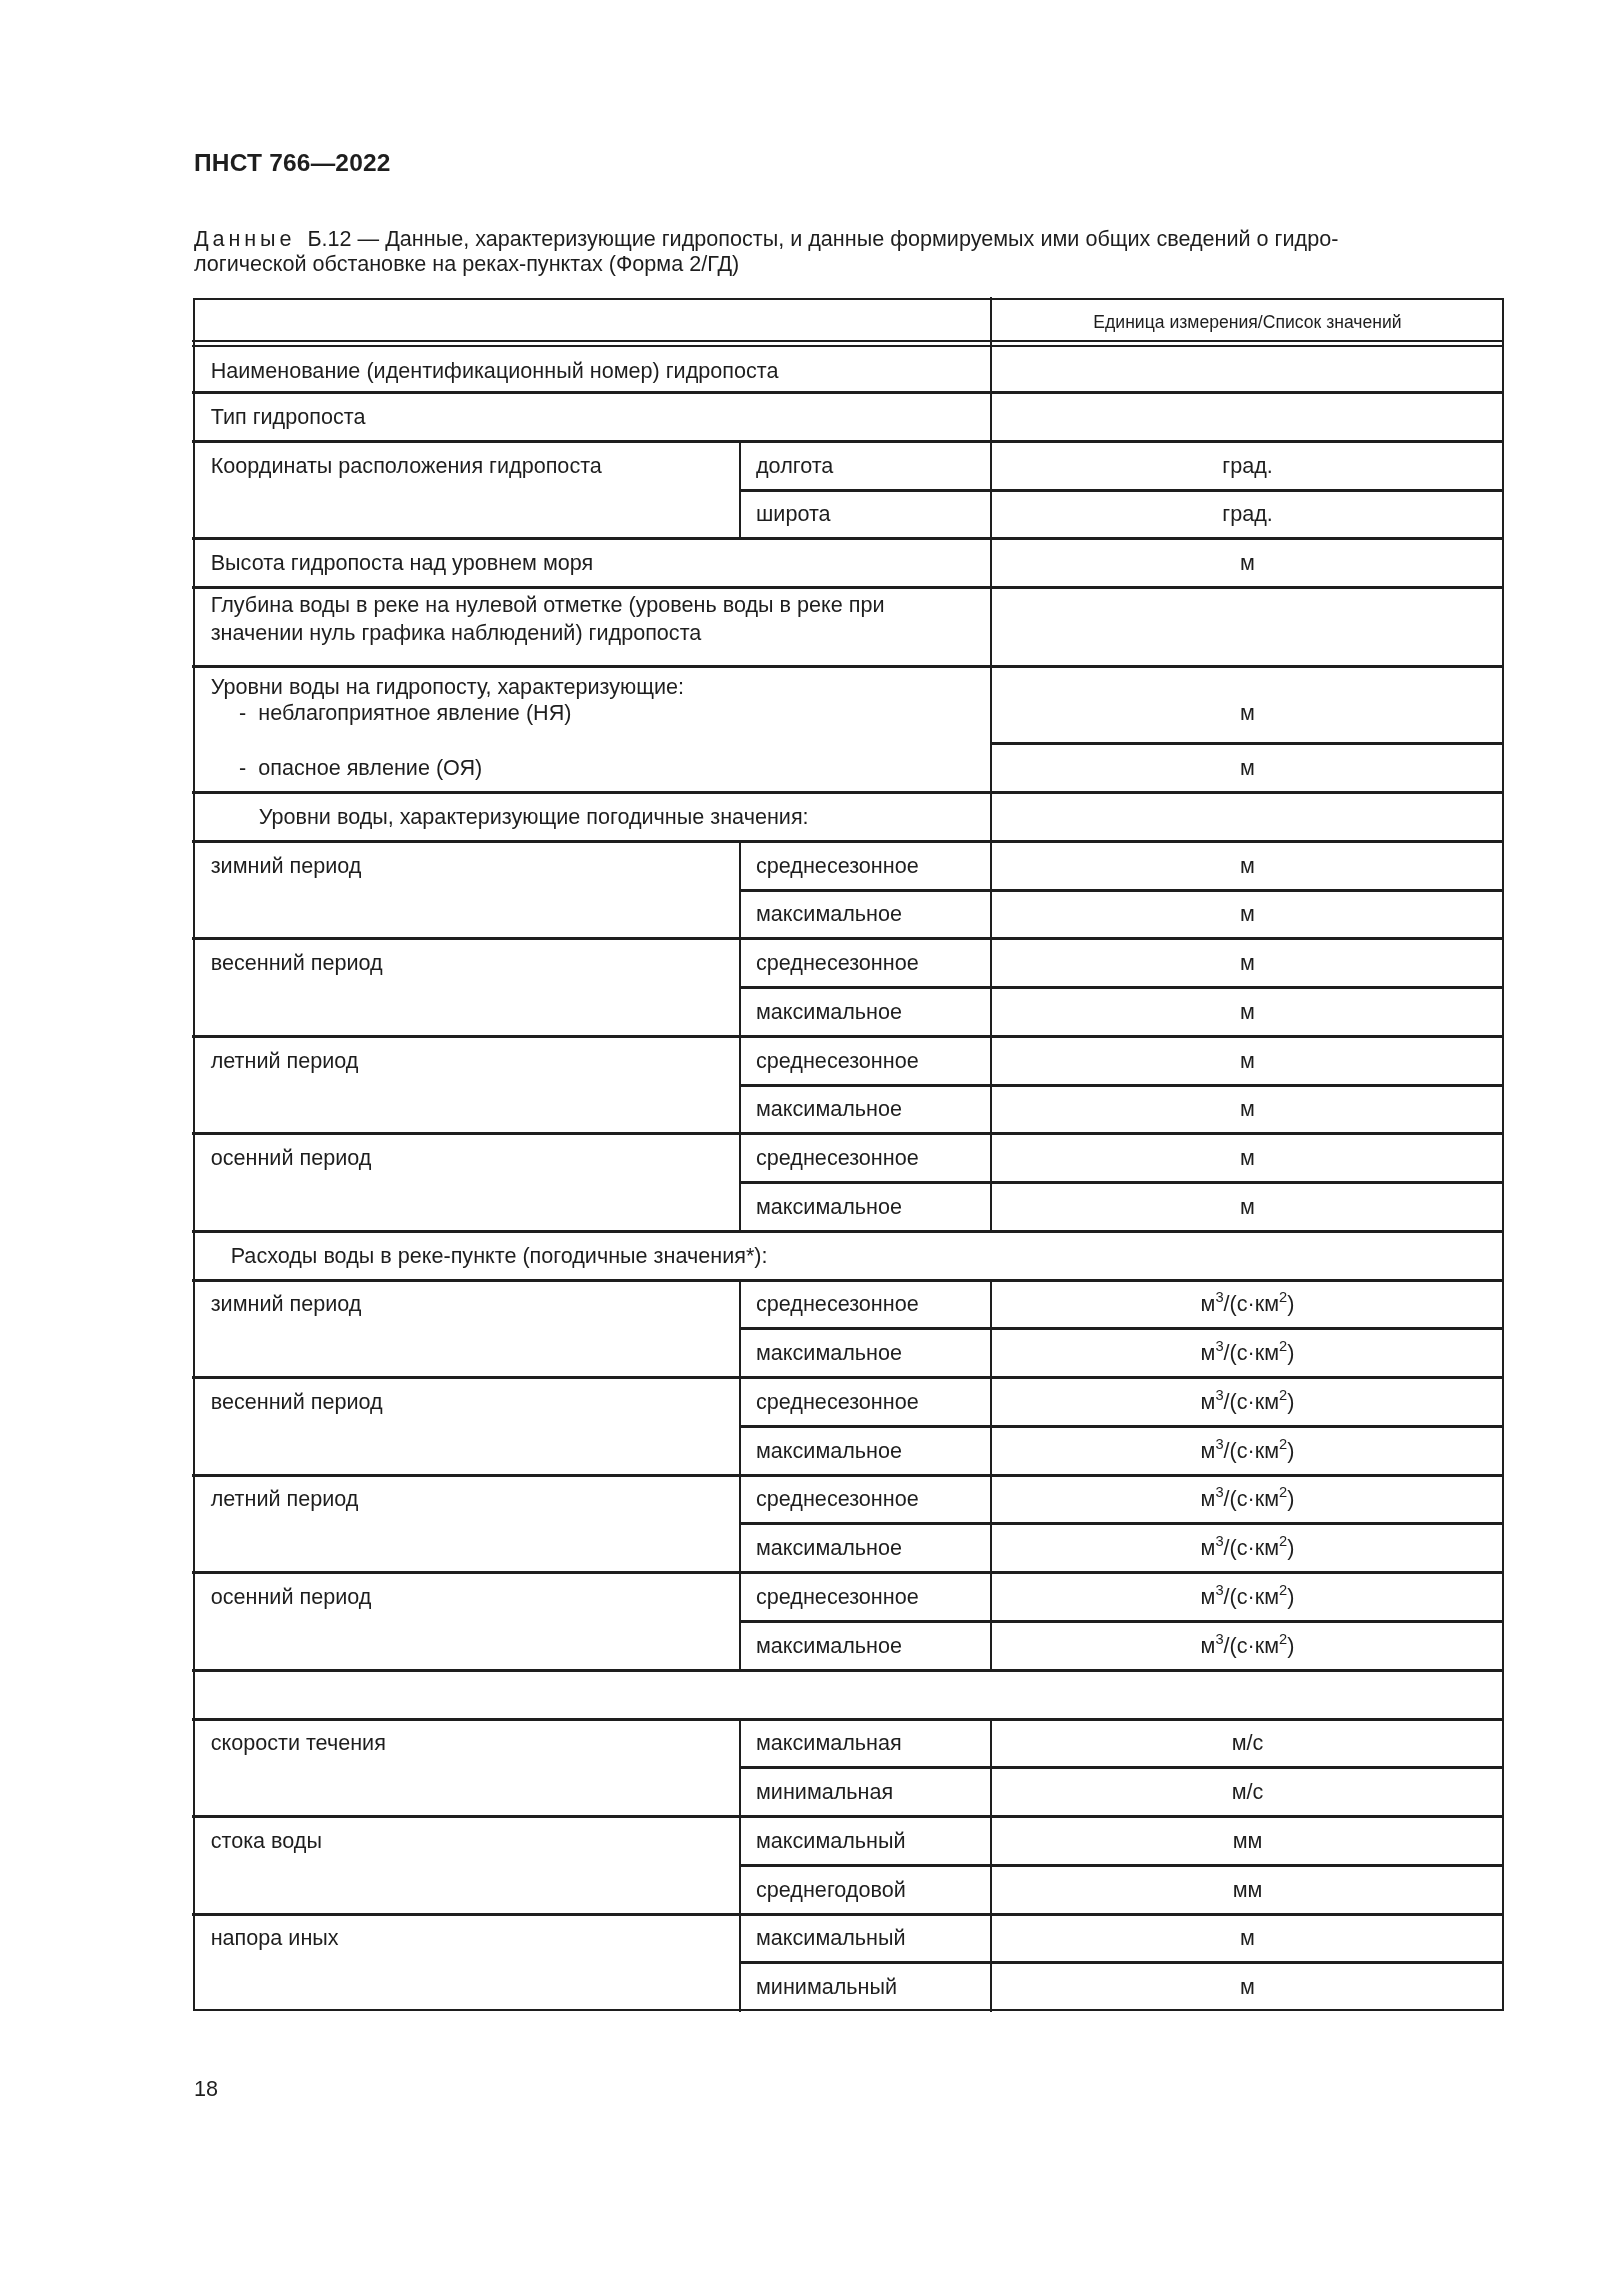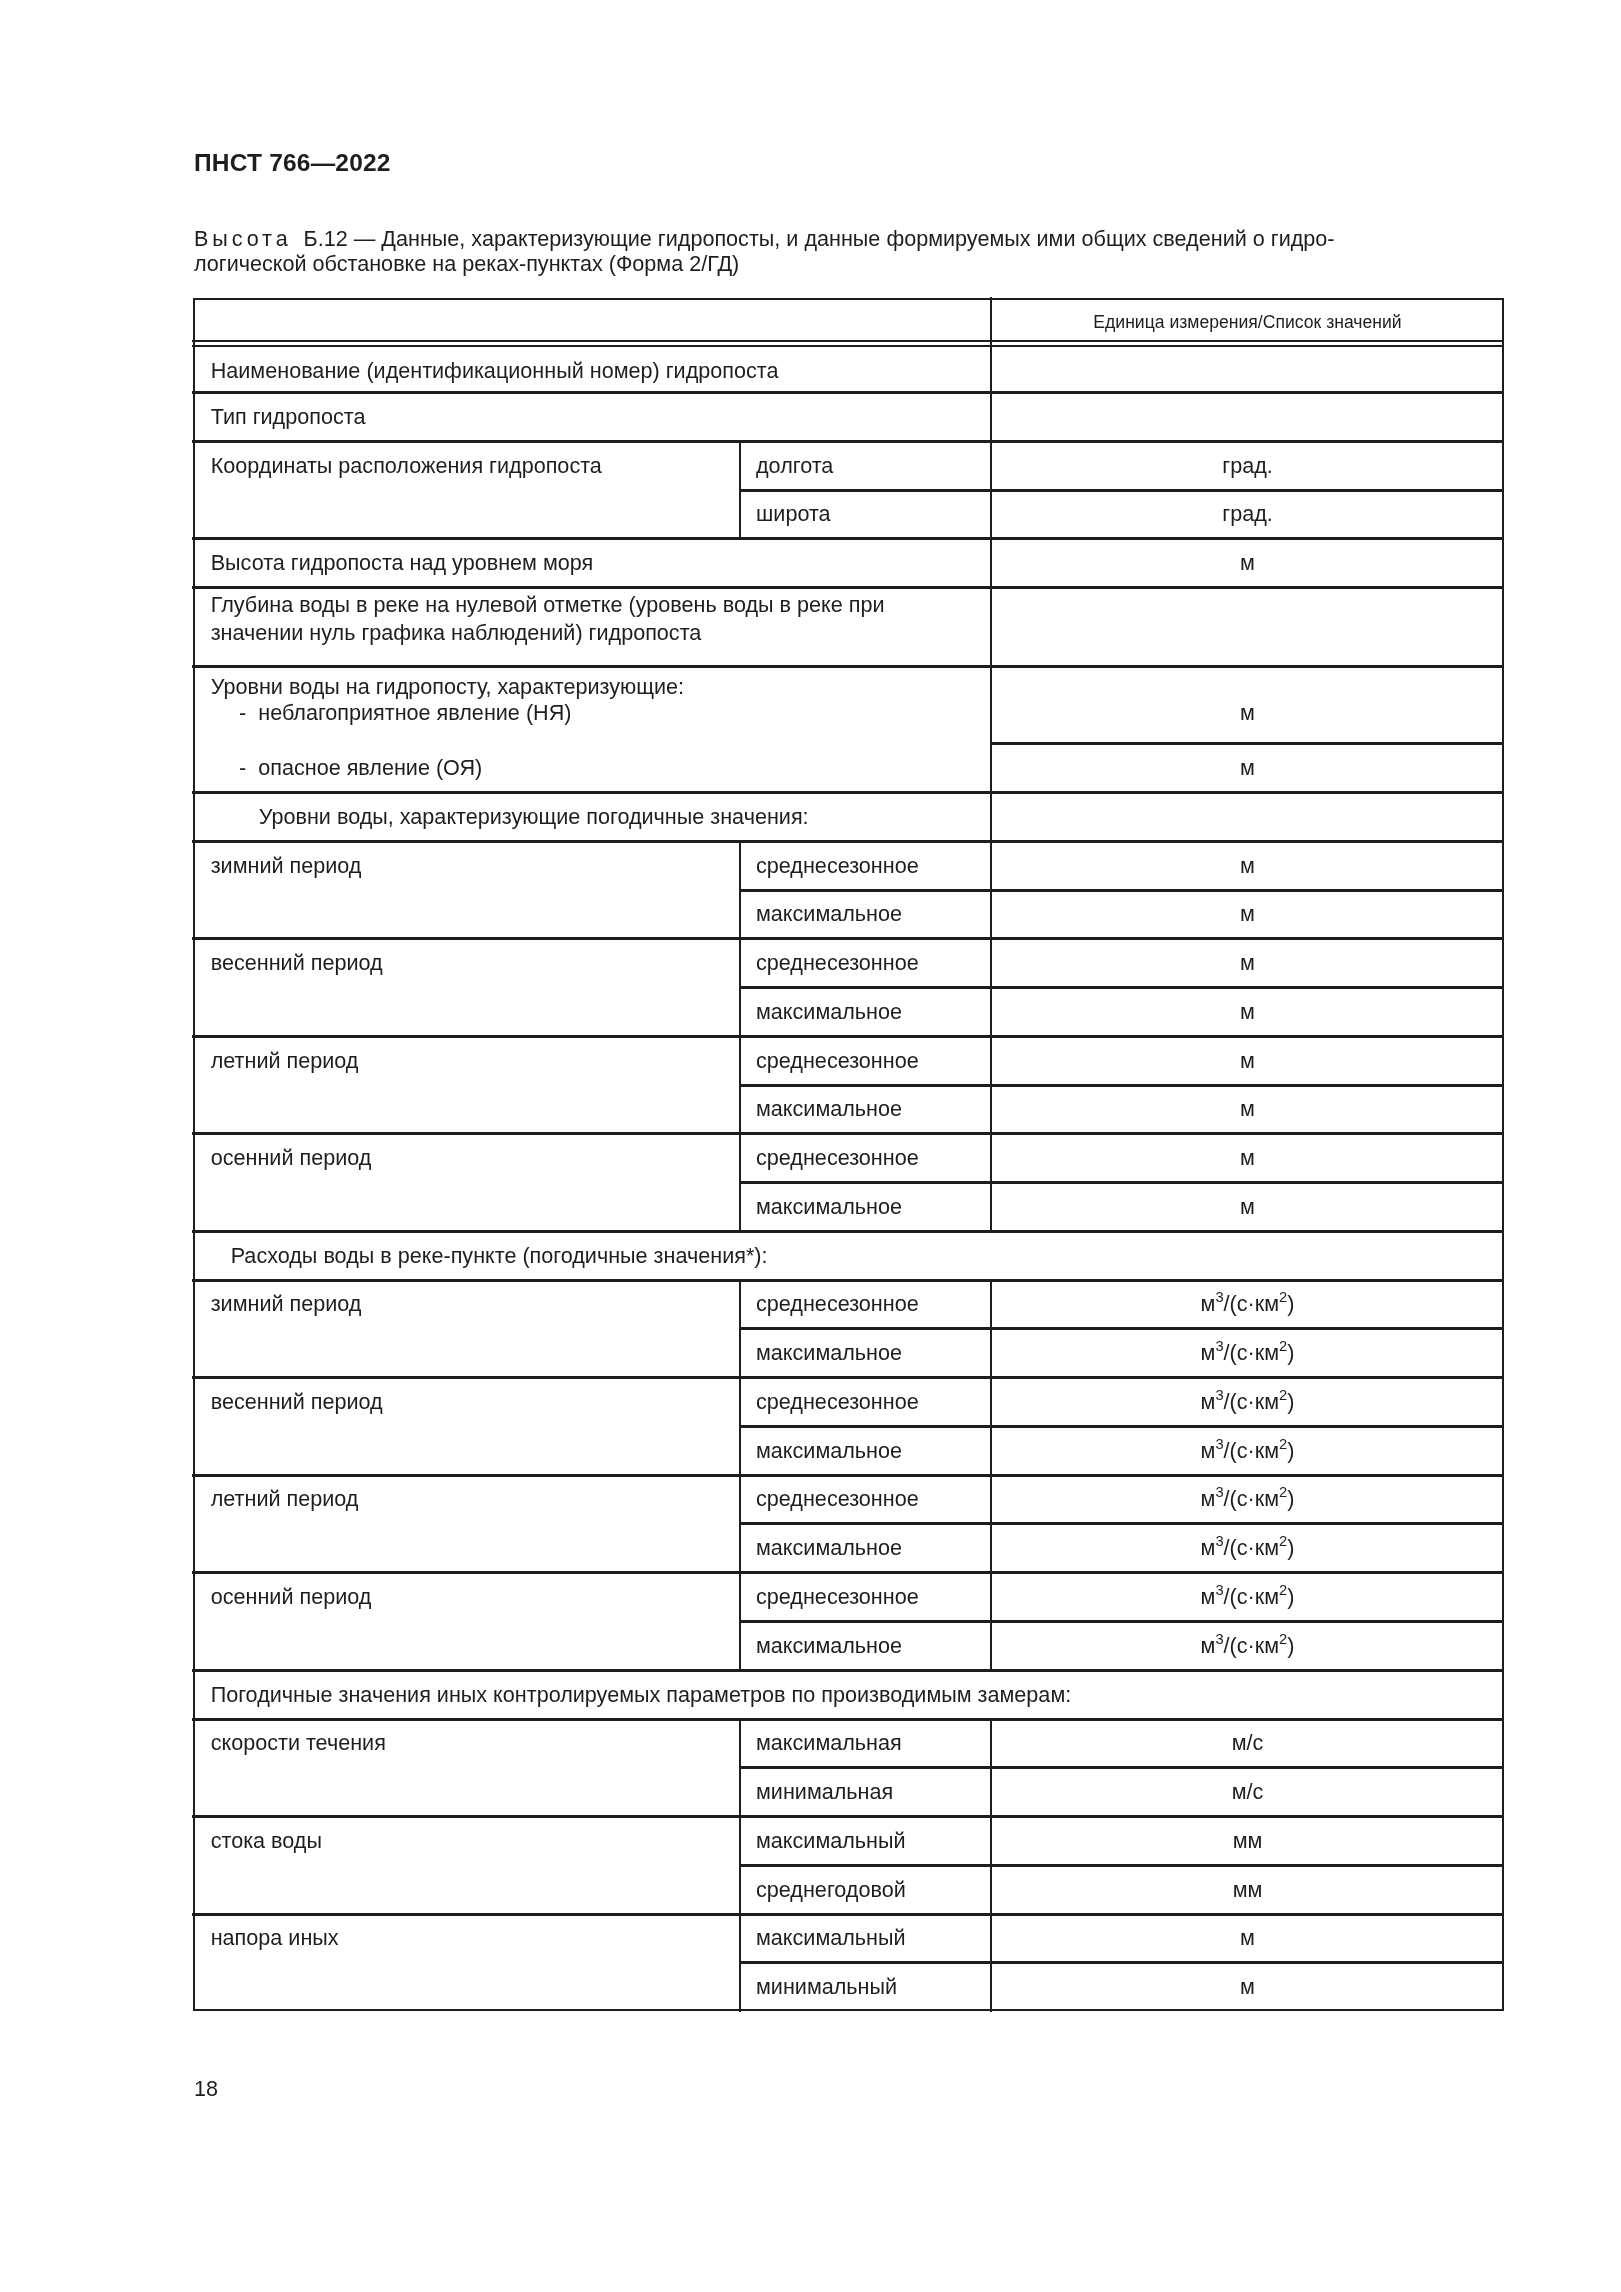--- a/index.html
+++ b/index.html
@@ -17,21 +17,21 @@
   .hdr { font-size: 17.6px; }
   .center { text-align: center; }
   sup { font-size: 14.7px; line-height: 0; position: relative; top: -1px; }
 </style>
 </head>
 <body>
 
 <div class="doc-code">ПНСТ 766—2022</div>
 
 <div class="caption">
-  <span class="spaced">Высота</span>&nbsp;
+  <span class="spaced">Данные</span>&nbsp;
   <span>Б.12</span><span> — Данные, характеризующие гидропосты, и данные формируемых ими общих сведений о гидро-</span><br>
   <span>логической обстановке на реках-пунктах (Форма 2/ГД)</span>
 </div>
 
 <div id="tbl" class="tbl">
     <div class="cell center hdr" style="left: 796px; top: 9.8px; width: 513px;">Единица измерения/Список значений</div>
     <div class="hline thin" style="left: -2.9px; top: 40px; width: 1311px;"></div>
     <div class="hline thin" style="left: -2.9px; top: 45px; width: 1311px;"></div>
     <div class="vline" style="left: 795px; top: -2.9px; height: 49px;"></div>
     <div class="cell" style="left: 15.7px; top: 59px;">Наименование (идентификационный номер) гидропоста</div>
@@ -136,21 +136,20 @@
     <div class="hline" style="left: -2.9px; top: 1271px; width: 1311px;"></div>
     <div class="cell" style="left: 15.7px; top: 1285px;">осенний период</div>
     <div class="cell" style="left: 561px; top: 1285px;">среднесезонное</div>
     <div class="cell center" style="left: 796px; top: 1285px; width: 513px;"><span>м</span><sup>3</sup><span>/(с·км</span><sup>2</sup><span>)</span></div>
     <div class="cell" style="left: 561px; top: 1334px;">максимальное</div>
     <div class="cell center" style="left: 796px; top: 1334px; width: 513px;"><span>м</span><sup>3</sup><span>/(с·км</span><sup>2</sup><span>)</span></div>
     <div class="hline" style="left: 545px; top: 1320px; width: 764px;"></div>
     <div class="vline" style="left: 544px; top: 1272px; height: 98px;"></div>
     <div class="vline" style="left: 795px; top: 1272px; height: 98px;"></div>
     <div class="hline" style="left: -2.9px; top: 1369px; width: 1311px;"></div>
-    <div class="cell" style="left: 15.7px; top: 1383px;">Погодичные значения иных контролируемых параметров по производимым замерам:</div>
     <div class="hline" style="left: -2.9px; top: 1418px; width: 1311px;"></div>
     <div class="cell" style="left: 15.7px; top: 1431px;">скорости течения</div>
     <div class="cell" style="left: 561px; top: 1431px;">максимальная</div>
     <div class="cell center" style="left: 796px; top: 1431px; width: 513px;">м/с</div>
     <div class="cell" style="left: 561px; top: 1480px;">минимальная</div>
     <div class="cell center" style="left: 796px; top: 1480px; width: 513px;">м/с</div>
     <div class="hline" style="left: 545px; top: 1466px; width: 764px;"></div>
     <div class="vline" style="left: 544px; top: 1419px; height: 98px;"></div>
     <div class="vline" style="left: 795px; top: 1419px; height: 98px;"></div>
     <div class="hline" style="left: -2.9px; top: 1515px; width: 1311px;"></div>

